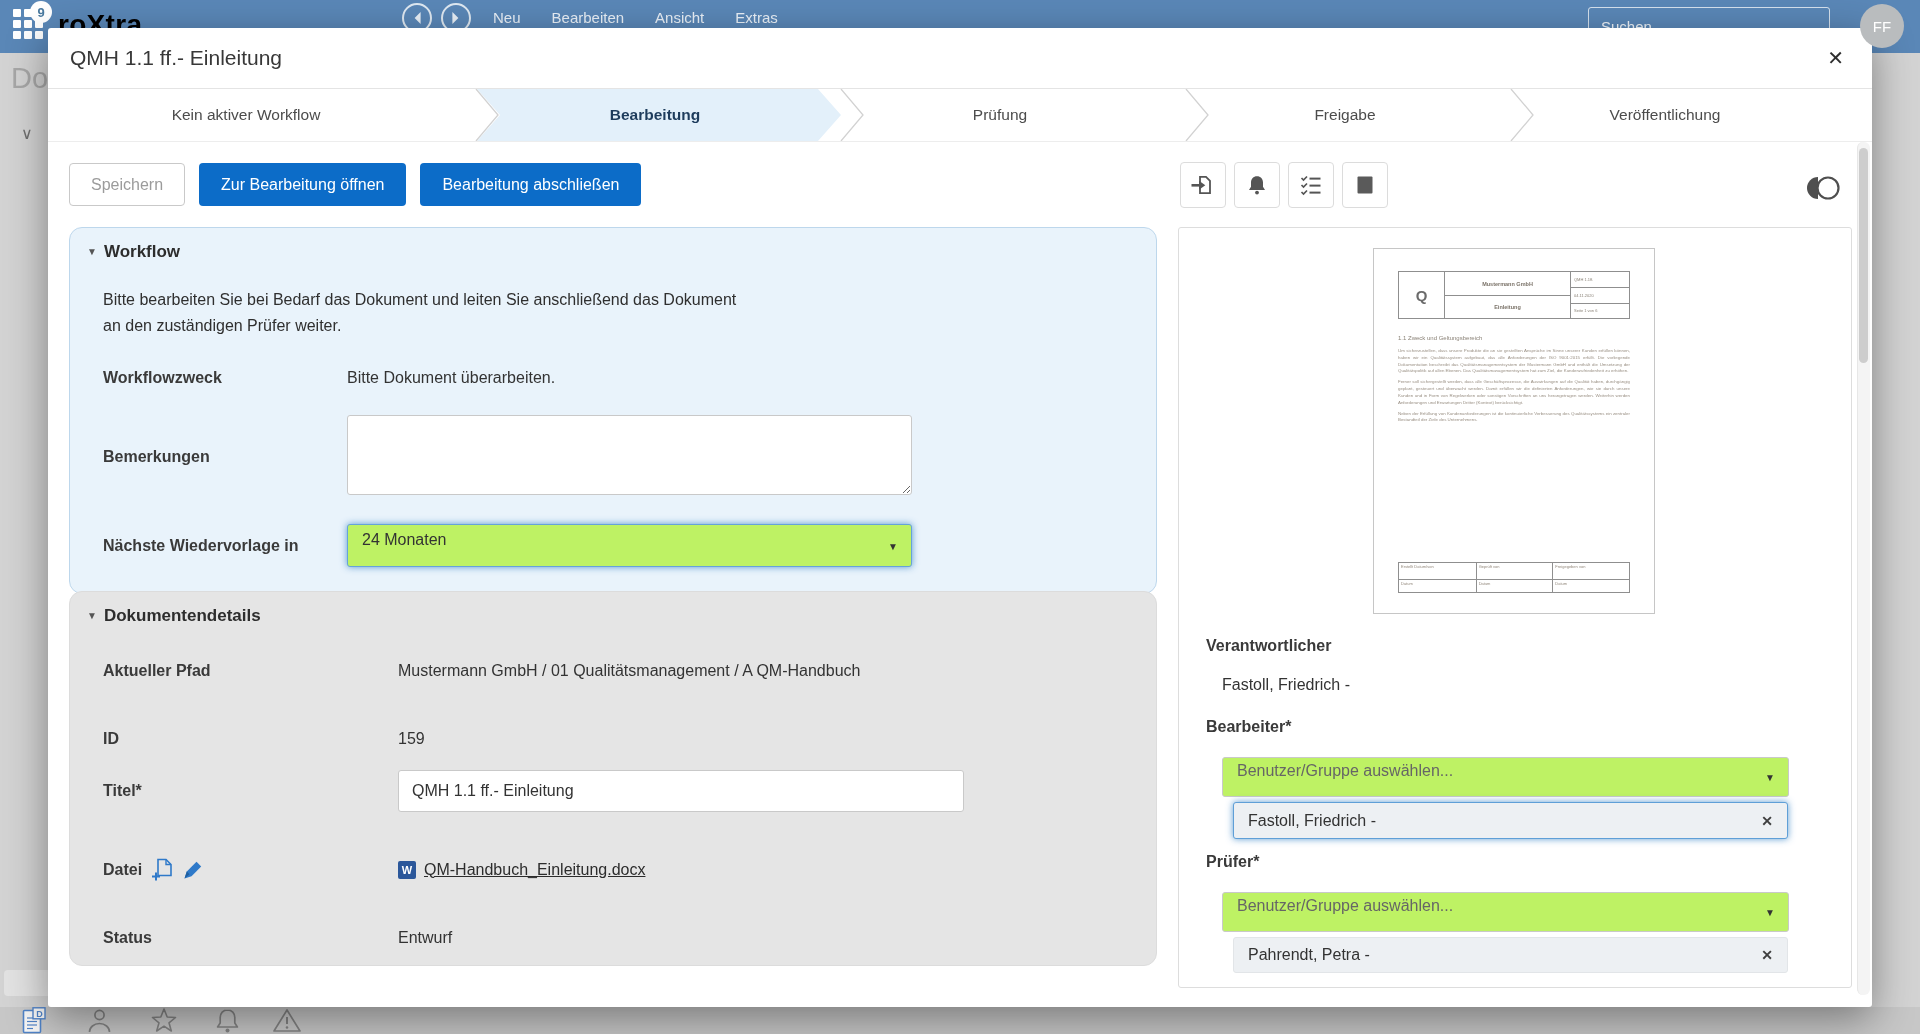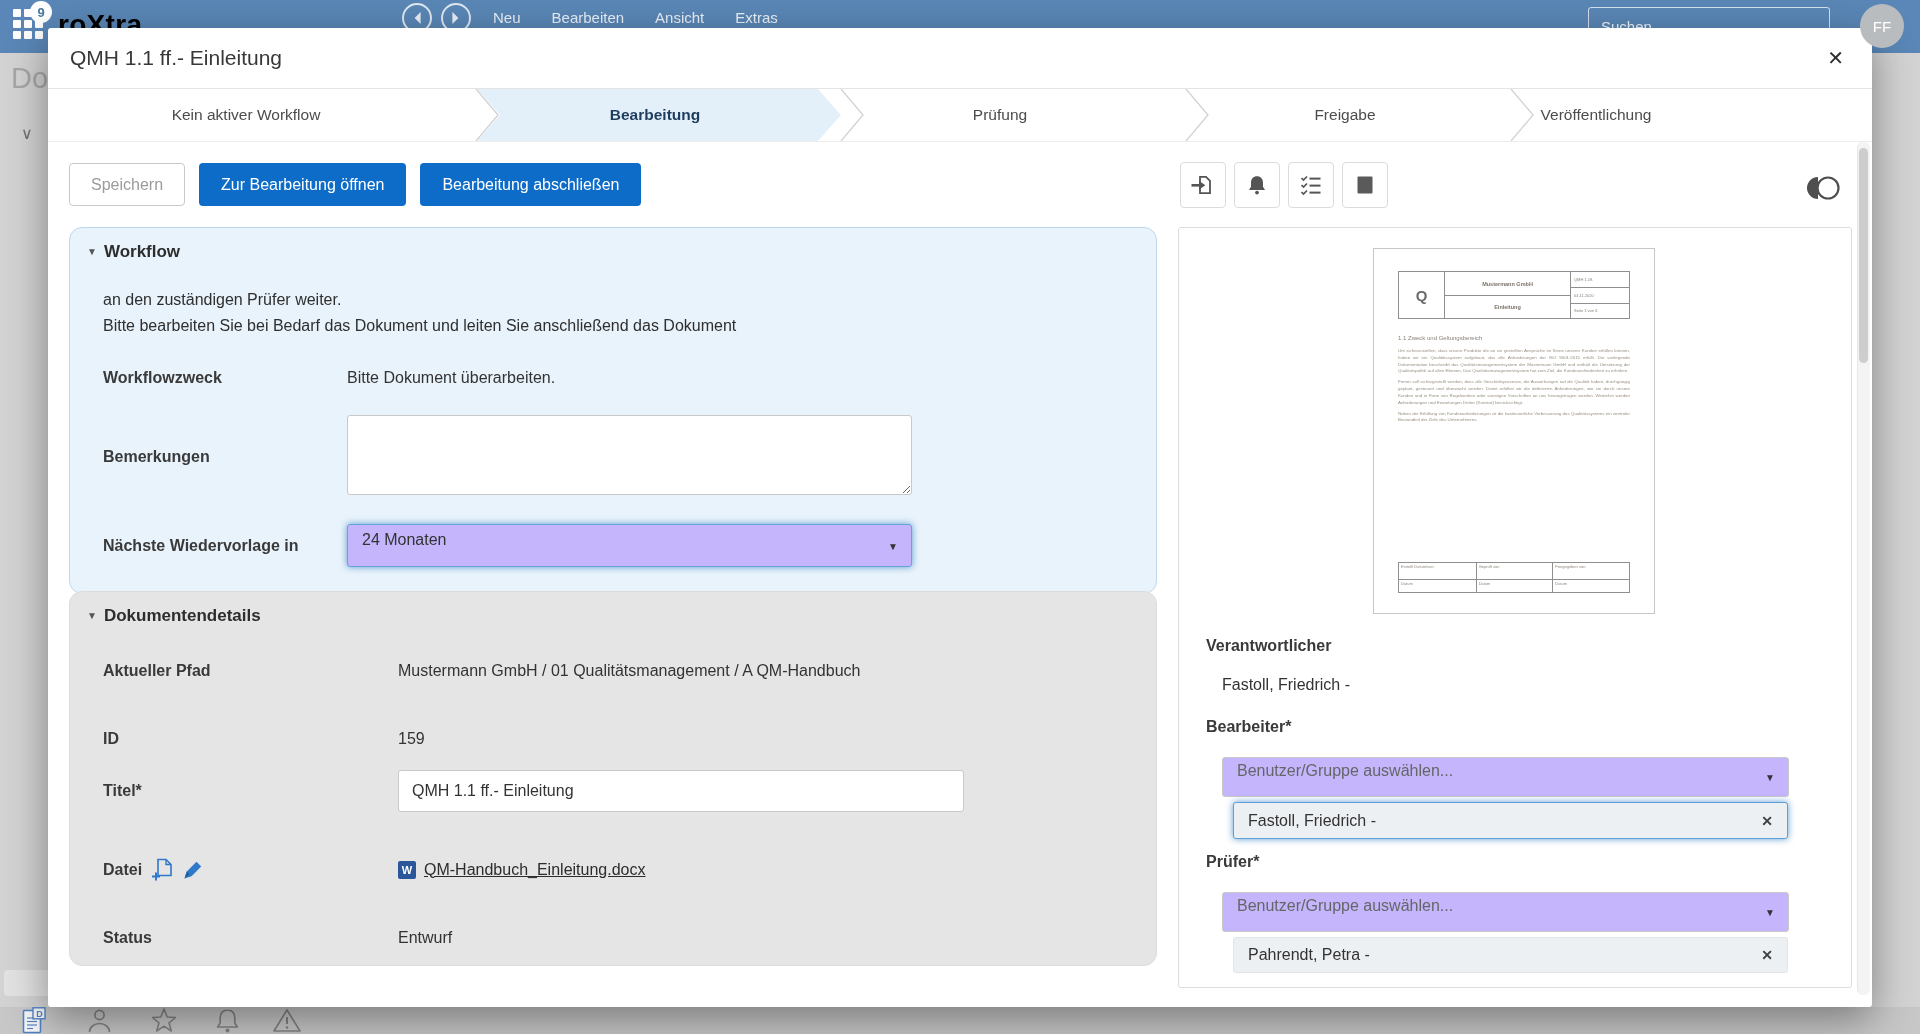--- a/index.html
+++ b/index.html
@@ -60,21 +60,21 @@
   .wf-intro{margin:25px 56px 0 33px;font-size:16px;color:#2f2f2f;line-height:26px;}
   .frow{display:grid;grid-template-columns:244px 1fr;align-items:center;margin:0 56px 0 33px;}
   .frow2{grid-template-columns:295px 1fr;}
   .flabel{font-size:16px;font-weight:bold;color:#3a3a3a;}
   .fvalue{font-size:16px;color:#333;}
   .wf-zweck{margin-top:30px;}
   .wf-bem{margin-top:28px;align-items:center;}
   .wf-bem textarea{width:565px;height:80px;box-sizing:border-box;border:1px solid #c9c9c9;border-radius:3px;
                    resize:both;font-family:"Liberation Sans",sans-serif;font-size:15px;padding:6px 10px;}
   .wf-wv{margin-top:25px;}
-  .select{position:relative;box-sizing:border-box;background:#c4b5fd;border:1px solid #c9c9c9;border-radius:3px;
+  .select{position:relative;box-sizing:border-box;background:#bef264;border:1px solid #c9c9c9;border-radius:3px;
           display:flex;align-items:center;padding:0 34px 12px 14px;font-size:16px;color:#333;cursor:pointer;}
   .select .caret{position:absolute;right:13px;top:50%;transform:translateY(-50%);font-size:10px;color:#333;}
   .select.focused{border-color:#66a3d9;box-shadow:0 0 7px rgba(66,139,202,.85);}
   .select.placeholder{color:#666;}
   .sel-wv{width:565px;height:43px;}
   .dd-pfad{margin-top:36px;} .dd-id{margin-top:50px;} .dd-titel{margin-top:22px;}
   .dd-datei{margin-top:46px;} .dd-status{margin-top:48px;}
   .text-input{width:566px;height:42px;box-sizing:border-box;border:1px solid #c9c9c9;border-radius:3px;
               font-family:"Liberation Sans",sans-serif;font-size:16px;color:#333;padding:0 13px;}
   .datei-label{display:flex;align-items:center;gap:10px;}
@@ -200,21 +200,21 @@
       <svg class="step-sep" style="left:1137px" viewBox="0 0 24 52">
         <polyline points="1,0 23,26 1,52" fill="none" stroke="#d2d2d2" stroke-width="1.3"></polyline>
         </svg>
       <svg class="step-sep" style="left:1462px" viewBox="0 0 24 52">
         <polyline points="1,0 23,26 1,52" fill="none" stroke="#d2d2d2" stroke-width="1.3"></polyline>
         </svg>
       <span class="step-label" style="left:198px">Kein aktiver Workflow</span>
       <span class="step-label active" style="left:607px">Bearbeitung</span>
       <span class="step-label" style="left:952px">Prüfung</span>
       <span class="step-label" style="left:1297px">Freigabe</span>
-      <span class="step-label" style="left:1548px">Veröffentlichung</span>
+      <span class="step-label" style="left:1617px">Veröffentlichung</span>
     </div>
 
     <div class="actions">
       <button class="btn btn-secondary">Speichern</button>
       <button class="btn btn-primary">Zur Bearbeitung öffnen</button>
       <button class="btn btn-primary">Bearbeitung abschließen</button>
     </div>
 
     <div class="tool-buttons">
       <button class="tool-btn">
@@ -250,22 +250,22 @@
     <svg class="contrast-toggle" viewBox="0 0 38 28">
       <path d="M14,3 a11,11 0 0 0 0,22 z" fill="#4f4f4f"></path>
       <circle cx="24" cy="14" r="10.5" fill="none" stroke="#4f4f4f" stroke-width="2.2"></circle>
     </svg>
 
     <div class="card card-workflow">
       <div class="card-header">
         <span class="caret">▼</span><span>Workflow</span>
       </div>
       <div class="wf-intro">
+        <span style="display:block">Bitte bearbeiten Sie bei Bedarf das Dokument und leiten Sie anschließend das Dokument</span>
         <span style="display:block">an den zuständigen Prüfer weiter.</span>
-        <span style="display:block">Bitte bearbeiten Sie bei Bedarf das Dokument und leiten Sie anschließend das Dokument</span>
       </div>
       <div class="frow wf-zweck">
         <div class="flabel">Workflowzweck</div>
         <div class="fvalue">Bitte Dokument überarbeiten.</div>
       </div>
       <div class="frow wf-bem">
         <div class="flabel">Bemerkungen</div>
         <div><textarea style=""></textarea></div>
       </div>
       <div class="frow wf-wv">

